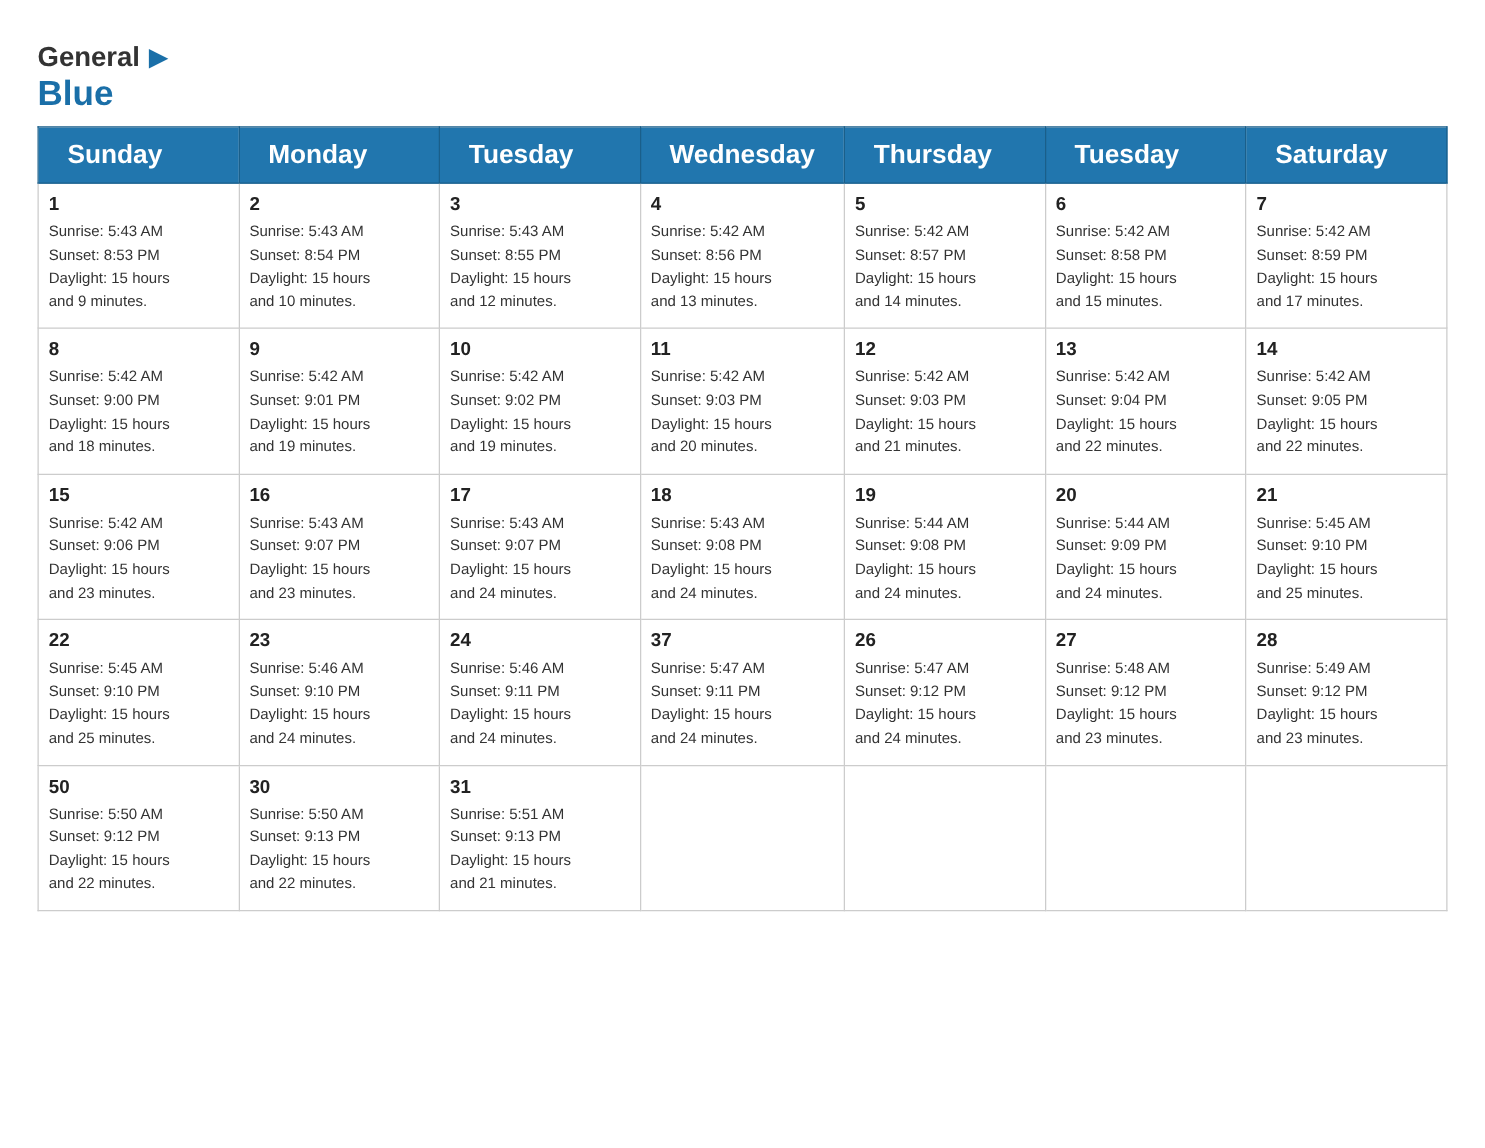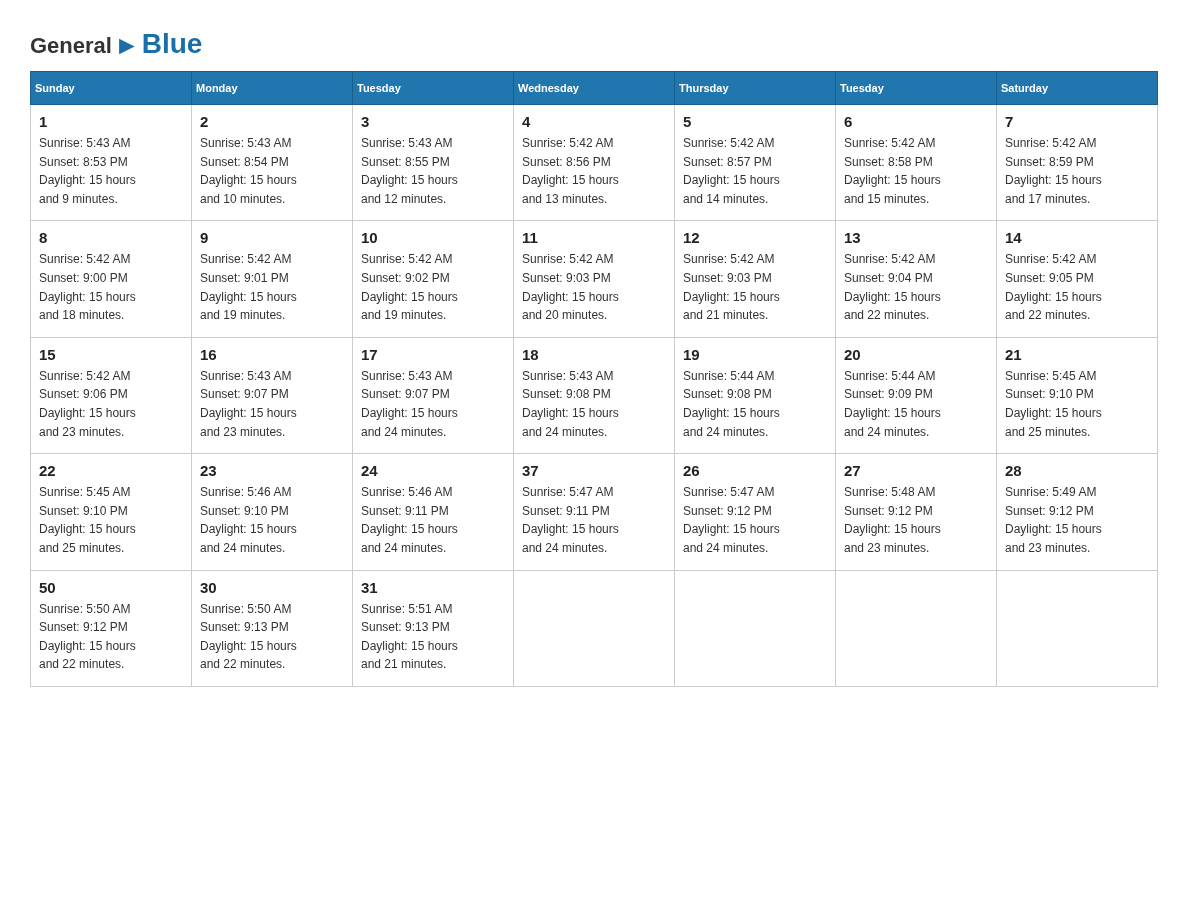--- a/index.html
+++ b/index.html
@@ -11,21 +11,21 @@
       min-height: 918px;
     }
     .header {
       display: flex;
       justify-content: space-between;
       align-items: flex-start;
       margin-bottom: 10px;
     }
     .logo {
       display: flex;
-      flex-direction: row;
+      flex-direction: column;
       align-items: flex-start;
     }
     .logo-text {
       font-size: 22px;
       font-weight: bold;
       color: #333;
       display: flex;
       align-items: center;
     }
     .logo-general {
@@ -57,23 +57,23 @@
       margin-top: 4px;
     }
     table {
       width: 100%;
       border-collapse: collapse;
       margin-top: 10px;
     }
     thead th {
       background-color: #2176ae;
       color: #fff;
-      font-size: 11px;
-      font-weight: bold;
-      padding: 10px 4px;
+      font-size: 21px;
+      font-weight: bold;
+      padding: 10px 23px;
       text-align: left;
       border: 1px solid #1a5f8a;
     }
     tbody td {
       vertical-align: top;
       padding: 8px 8px 12px 8px;
       border: 1px solid #ccc;
       font-size: 13px;
       color: #222;
       width: 14.28%;

